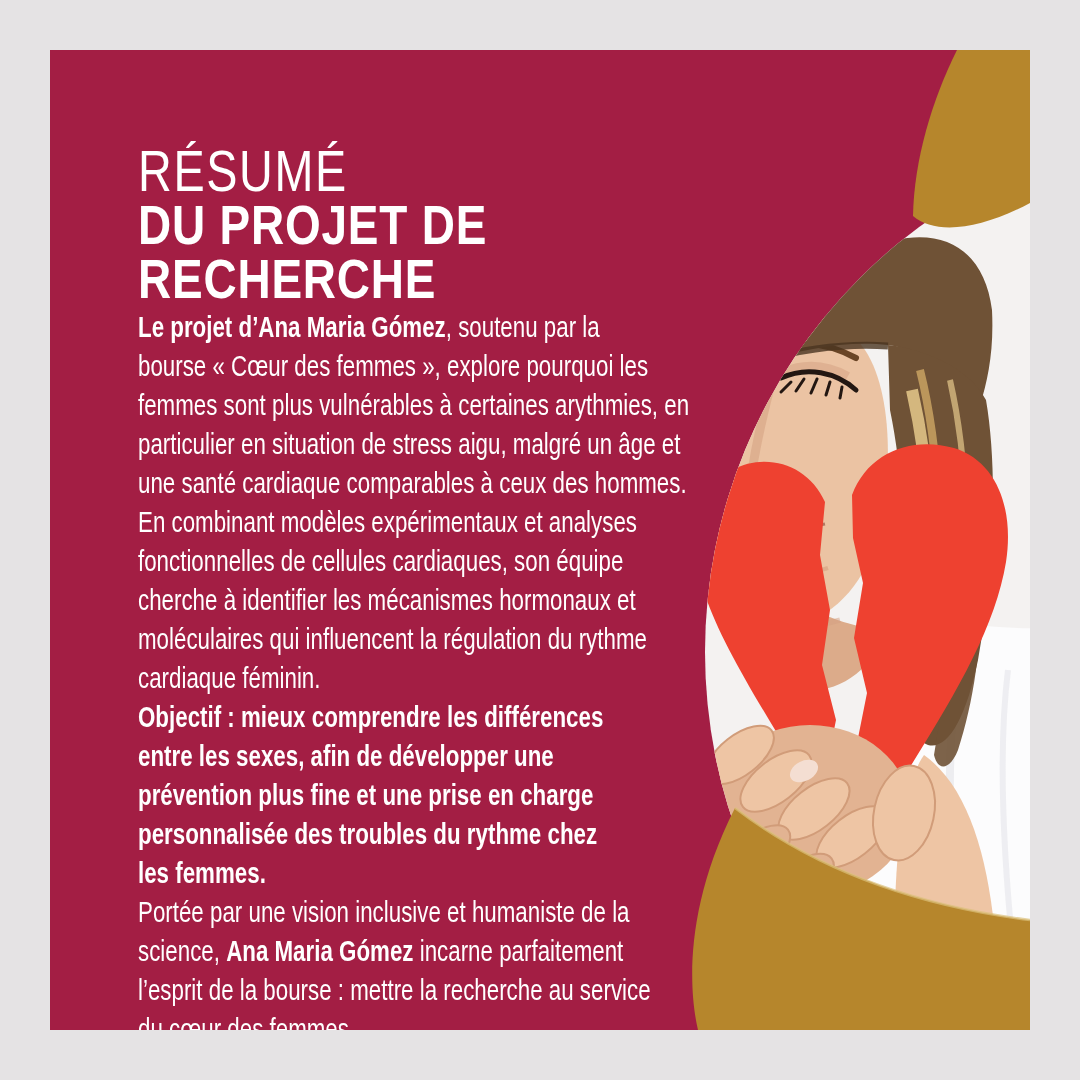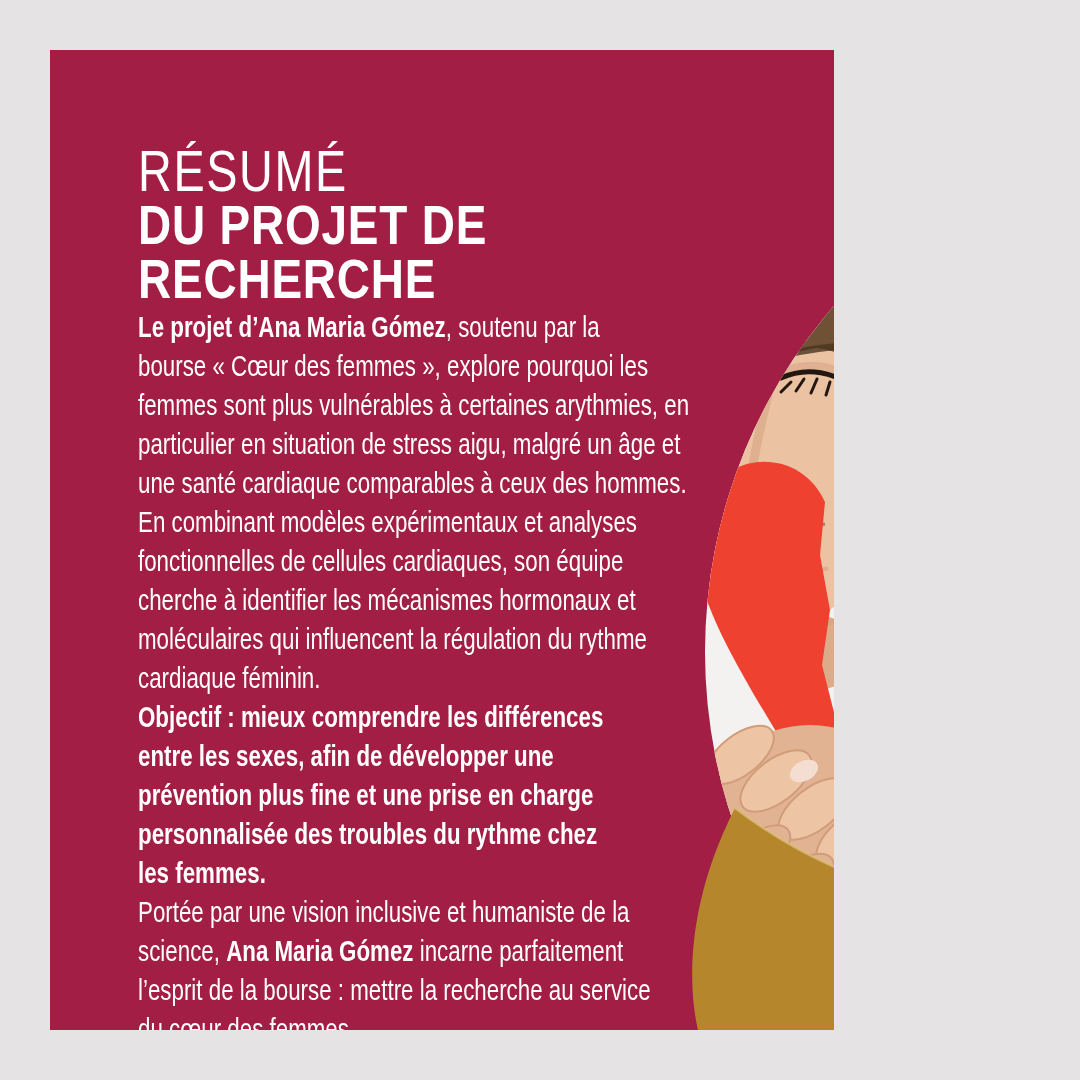--- a/index.html
+++ b/index.html
@@ -4,21 +4,21 @@
 <style>
   html,body{margin:0;padding:0;}
   body{
     width:1080px;height:1080px;
     background:var(--page-bg,#e5e3e4);
     font-family:"Liberation Sans","DejaVu Sans",sans-serif;
     overflow:hidden;position:relative;
   }
   .page{position:absolute;inset:0;}
   .card{
-    position:absolute;left:50px;top:50px;width:784px;height:980px;
+    position:absolute;left:50px;top:50px;width:980px;height:980px;
     background:var(--card-bg,#a31e44);
     overflow:hidden;
   }
   .card svg{position:absolute;left:0;top:0;}
   .title{
     position:absolute;left:88px;top:94px;
     color:var(--text,#ffffff);
     transform:scaleX(0.82);transform-origin:left top;
     line-height:54px;white-space:nowrap;
   }

